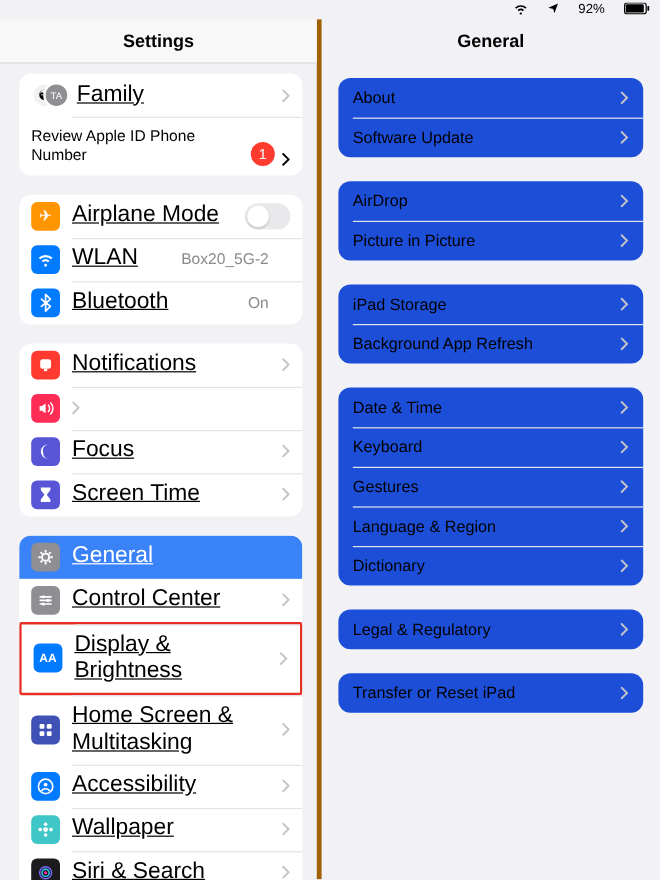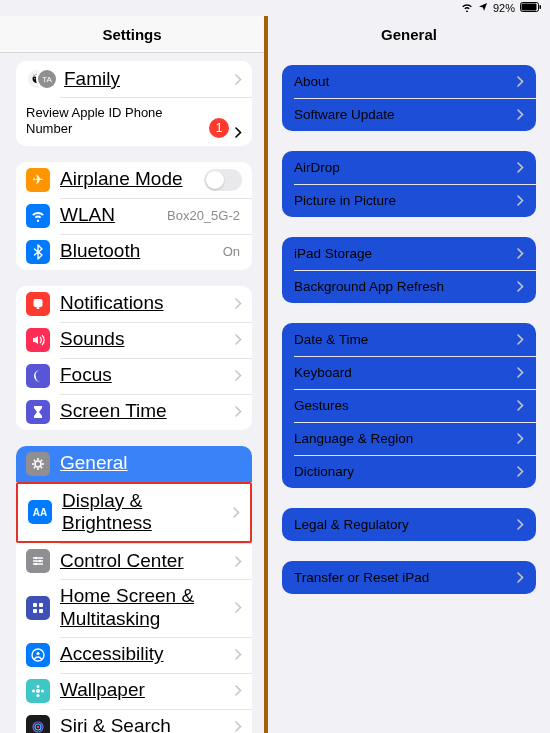--- a/index.html
+++ b/index.html
@@ -1,39 +1,39 @@
 <!DOCTYPE html>
 <html><head>
 <meta charset="utf-8">
 <style>
   * { box-sizing: border-box; margin: 0; padding: 0; }
   html, body { width: 550px; height: 733px; overflow: hidden; font-family: -apple-system, "Helvetica Neue", Arial, sans-serif; }
   body { background: #f2f2f6; display: flex; flex-direction: column; }
 
   
-  .status-bar { height: 16px; display: flex; justify-content: flex-end; align-items: center; padding: 0 8px; font-size: 11px; gap: 5px; background: #f2f2f6; }
+  .status-bar { height: 16px; display: flex; justify-content: flex-end; align-items: center; padding: 0 8px; font-size: 11px; gap: 16px; background: #f2f2f6; }
   .status-bar .pct { font-size: 11px; }
 
   .main { flex: 1; display: flex; overflow: hidden; }
 
   
   .left { width: 268px; border-right: 4px solid #a16207; display: flex; flex-direction: column; background: #f2f2f6; }
   .left-header { height: 37px; display: flex; align-items: center; justify-content: center; background: #f8f8f8; border-bottom: 1px solid #d8d8dc; font-weight: 600; font-size: 15px; }
   .left-scroll { flex: 1; overflow-y: auto; padding: 0 12px 12px 16px; }
 
   .card { background: #fff; border-radius: 10px; margin-top: 16px; overflow: hidden; }
   .card.first { margin-top: 8px; }
 
   .row { display: flex; align-items: center; min-height: 34px; padding: 6px 10px 6px 10px; position: relative; }
   .row + .row::before { content: ""; position: absolute; top: 0; left: 44px; right: 0; height: 1px; background: #e4e4e8; }
   .row.selected { background: #3a82f7; color: #fff; }
   .row.selected + .row::before, .row.selected::before { display:none; }
   .row .icon { width: 24px; height: 24px; border-radius: 5px; flex-shrink: 0; display: flex; align-items: center; justify-content: center; margin-right: 10px; font-size: 13px; color: #fff; }
   .row .label { flex: 1; font-size: 19px; line-height: 1.2; text-decoration: underline; }
-  .row .value { font-size: 13px; color: #8a8a8e; margin-right: 2px; }
+  .row .value { font-size: 13px; color: #8a8a8e; margin-right: 18px; }
   .row .chev { color: #c5c5c9; }
 
   .family-icon { width: 30px; height: 24px; position: relative; margin-right: 8px; }
   .family-icon .c1, .family-icon .c2 { width: 22px; height: 22px; border-radius: 50%; position: absolute; border: 2px solid #fff; }
   .family-icon .c1 { background: #f2f2f2; left: 0; top: 1px; display:flex; align-items:center; justify-content:center; font-size:12px;}
   .family-icon .c2 { background: #8e8e93; left: 10px; top: 1px; color: #fff; font-size: 8px; display: flex; align-items: center; justify-content: center; }
 
   .review-row { display: flex; align-items: flex-end; padding: 8px 10px; position: relative; }
   .review-row::before { content: ""; position: absolute; top: 0; left: 44px; right: 0; height: 1px; background: #e4e4e8; }
   .review-text { flex: 1; font-size: 13px; line-height: 1.25; }
@@ -148,21 +148,20 @@
               </svg>
             </span>
           </div>
           <div class="row">
             <div class="icon" style="background:#ff2d55">
               <svg width="16" height="16" viewBox="0 0 16 16">
                 <path d="M3 6h2l3-2v8l-3-2H3z" fill="#fff"></path>
                 <path d="M10 5a4 4 0 010 6M12 3a7 7 0 010 10" stroke="#fff" stroke-width="1.2" fill="none"></path>
               </svg>
             </div>
-            <div class="label">Sounds</div>
             <span class="chev">
               <svg viewBox="0 0 7 11">
                 <path d="M1 1l4.5 4.5L1 10" stroke="currentColor" stroke-width="1.6" fill="none" stroke-linecap="round"></path>
               </svg>
             </span>
           </div>
           <div class="row">
             <div class="icon" style="background:#5856d6">
               <svg width="16" height="16" viewBox="0 0 16 16">
                 <path d="M10 2a6 6 0 100 12 5 5 0 01-4-5 5 5 0 014-7z" fill="#fff"></path>
@@ -191,42 +190,42 @@
         </div>
       <div class="card" id="group-general">
           <div class="row selected">
             <div class="icon" style="background:#8e8e93">
               <svg width="16" height="16" viewBox="0 0 16 16">
                 <circle cx="8" cy="8" r="3" fill="none" stroke="#fff" stroke-width="1.6"></circle>
                 <path d="M8 2v2M8 12v2M2 8h2M12 8h2M3.8 3.8l1.4 1.4M10.8 10.8l1.4 1.4M12.2 3.8l-1.4 1.4M5.2 10.8l-1.4 1.4" stroke="#fff" stroke-width="1.6"></path>
               </svg>
             </div>
             <div class="label">General</div>
-          </div>
-          <div class="row highlight-box">
-            <div class="icon" style="background:#007aff">
-              <span style="color:#fff;font-size:10px;font-weight:600">AA</span>
-            </div>
-            <div class="label">Display &amp; Brightness</div>
-            <span class="chev">
-              <svg viewBox="0 0 7 11">
-                <path d="M1 1l4.5 4.5L1 10" stroke="currentColor" stroke-width="1.6" fill="none" stroke-linecap="round"></path>
-              </svg>
-            </span>
           </div>
           <div class="row">
             <div class="icon" style="background:#8e8e93">
               <svg width="16" height="16" viewBox="0 0 16 16">
                 <path d="M3 5h10M3 8h10M3 11h10" stroke="#fff" stroke-width="1.4"></path>
                 <circle cx="6" cy="5" r="1.3" fill="#fff"></circle>
                 <circle cx="10" cy="8" r="1.3" fill="#fff"></circle>
                 <circle cx="6" cy="11" r="1.3" fill="#fff"></circle>
               </svg>
             </div>
             <div class="label">Control Center</div>
+            <span class="chev">
+              <svg viewBox="0 0 7 11">
+                <path d="M1 1l4.5 4.5L1 10" stroke="currentColor" stroke-width="1.6" fill="none" stroke-linecap="round"></path>
+              </svg>
+            </span>
+          </div>
+          <div class="row highlight-box">
+            <div class="icon" style="background:#007aff">
+              <span style="color:#fff;font-size:10px;font-weight:600">AA</span>
+            </div>
+            <div class="label">Display &amp; Brightness</div>
             <span class="chev">
               <svg viewBox="0 0 7 11">
                 <path d="M1 1l4.5 4.5L1 10" stroke="currentColor" stroke-width="1.6" fill="none" stroke-linecap="round"></path>
               </svg>
             </span>
           </div>
           <div class="row">
             <div class="icon" style="background:#3f51b5">
               <svg width="16" height="16" viewBox="0 0 16 16">
                 <rect x="3" y="3" width="4" height="4" rx="1" fill="#fff"></rect>

